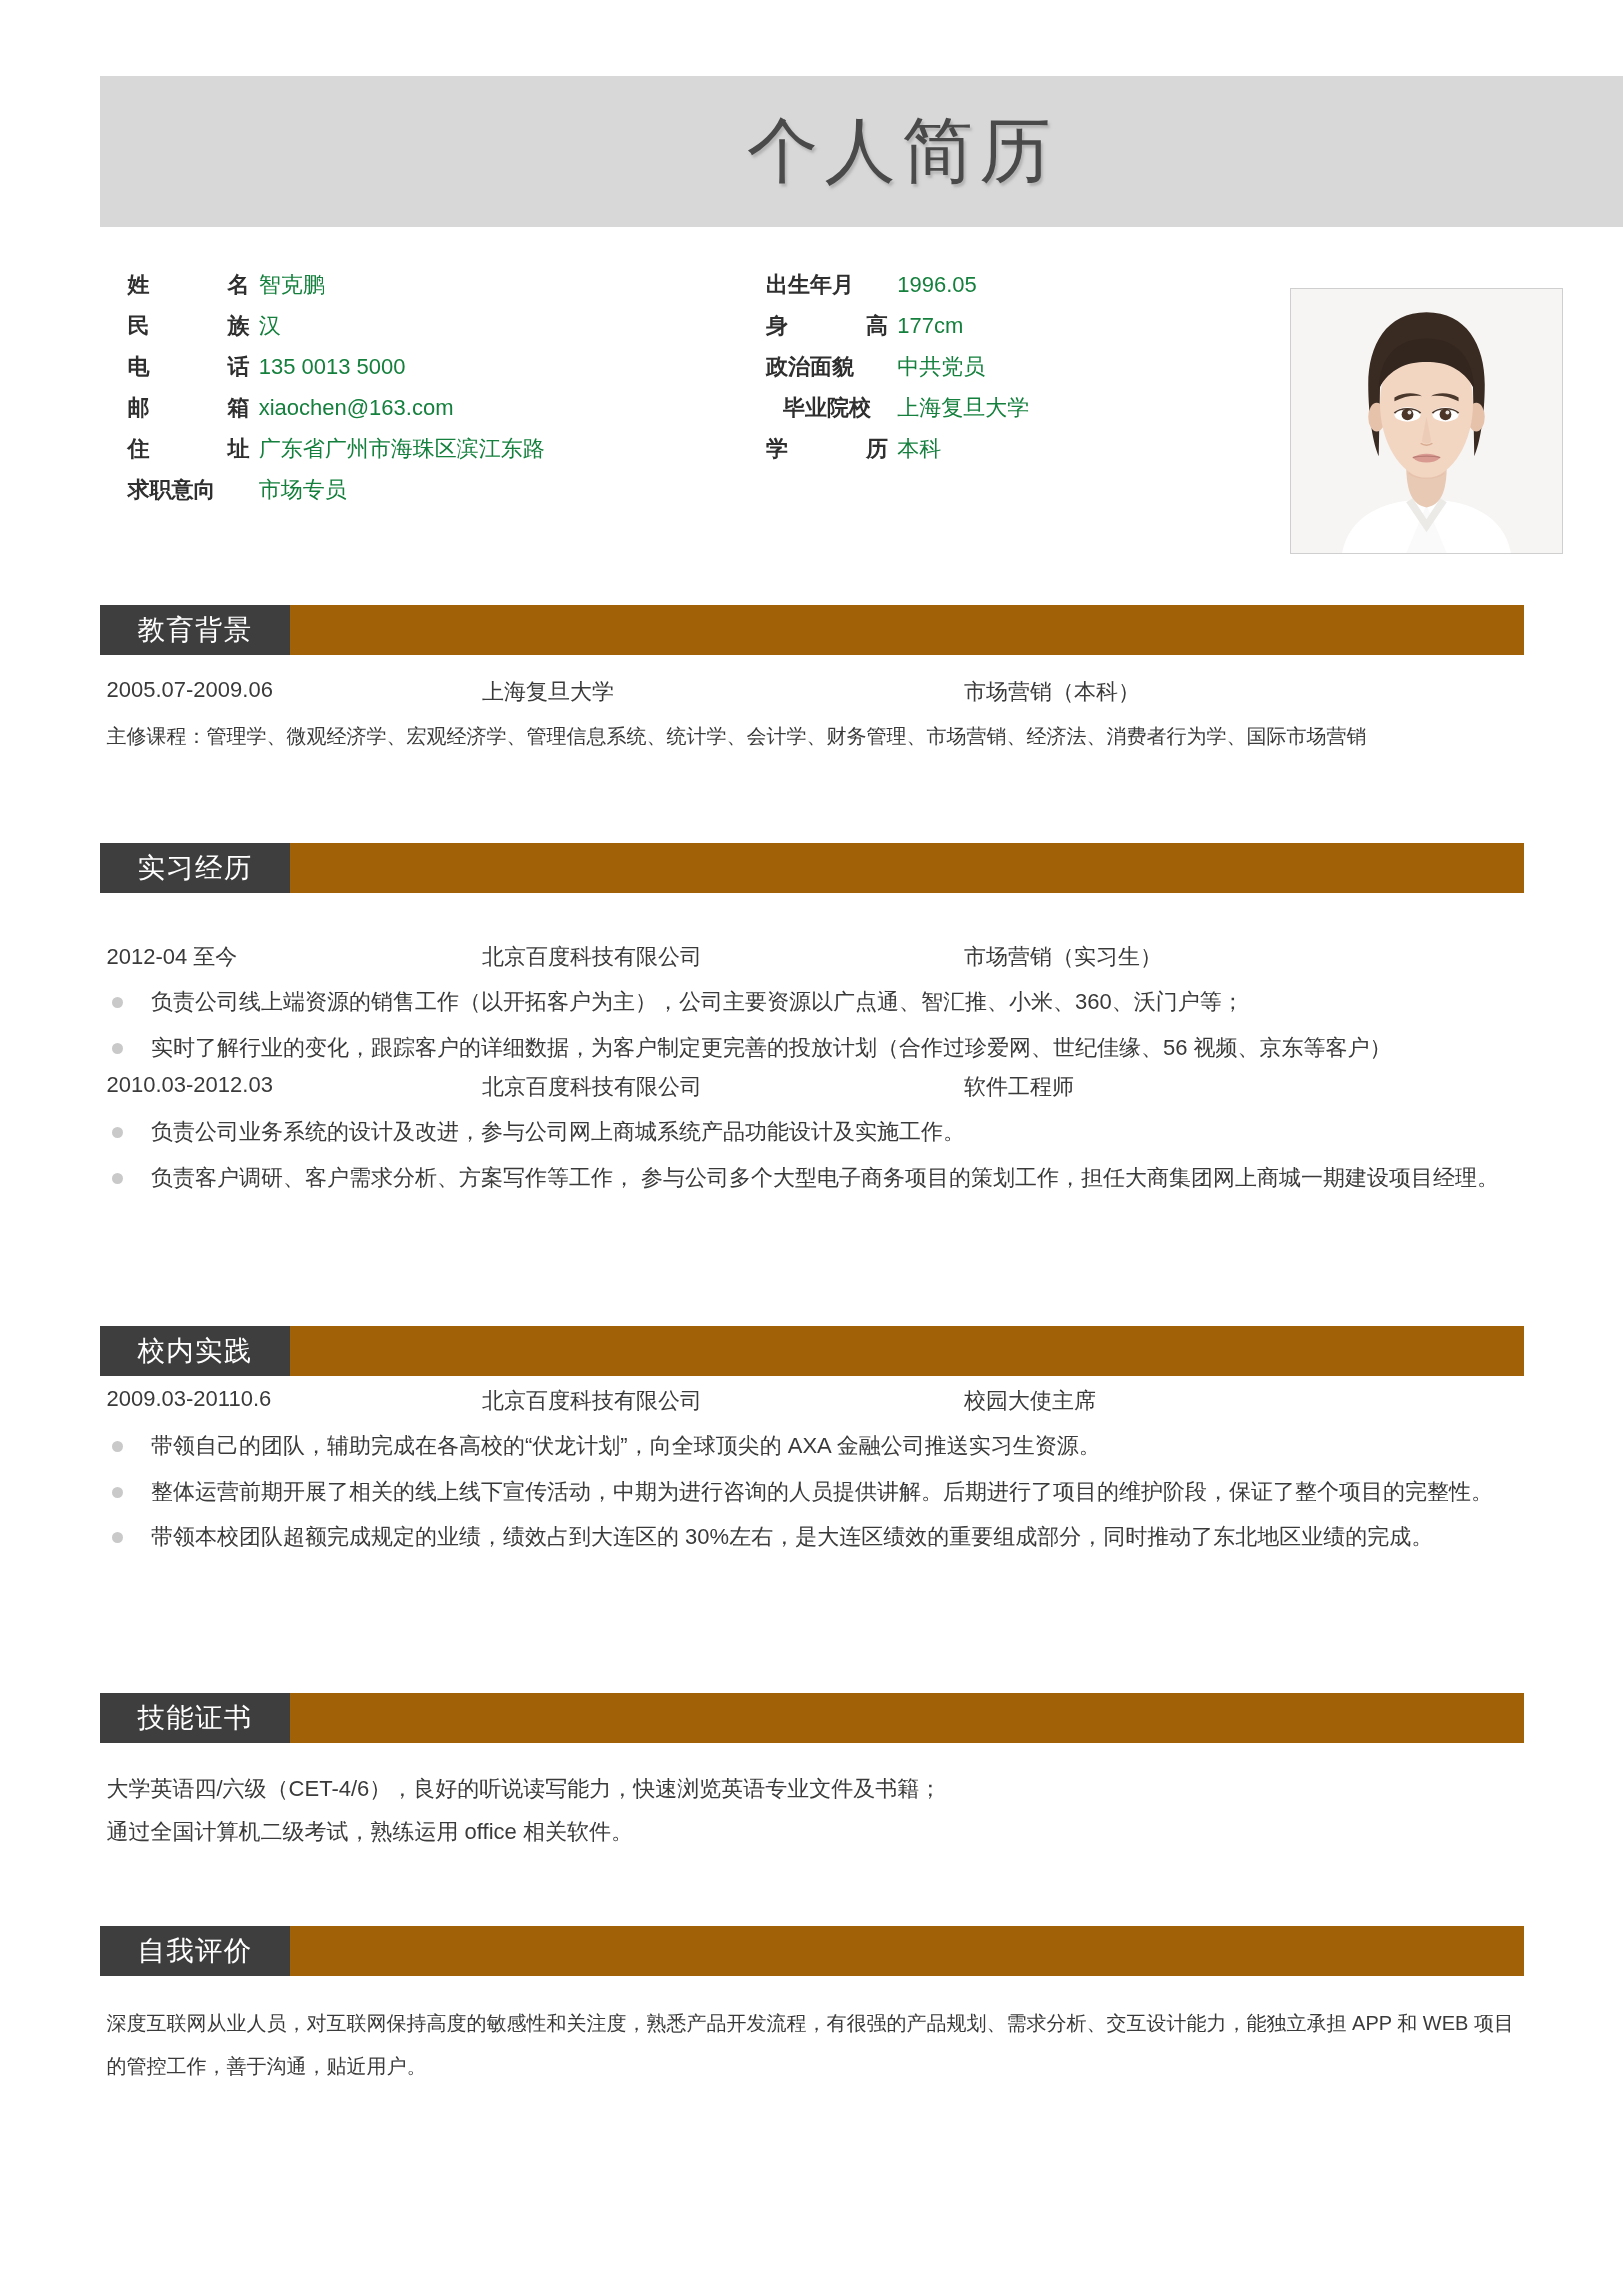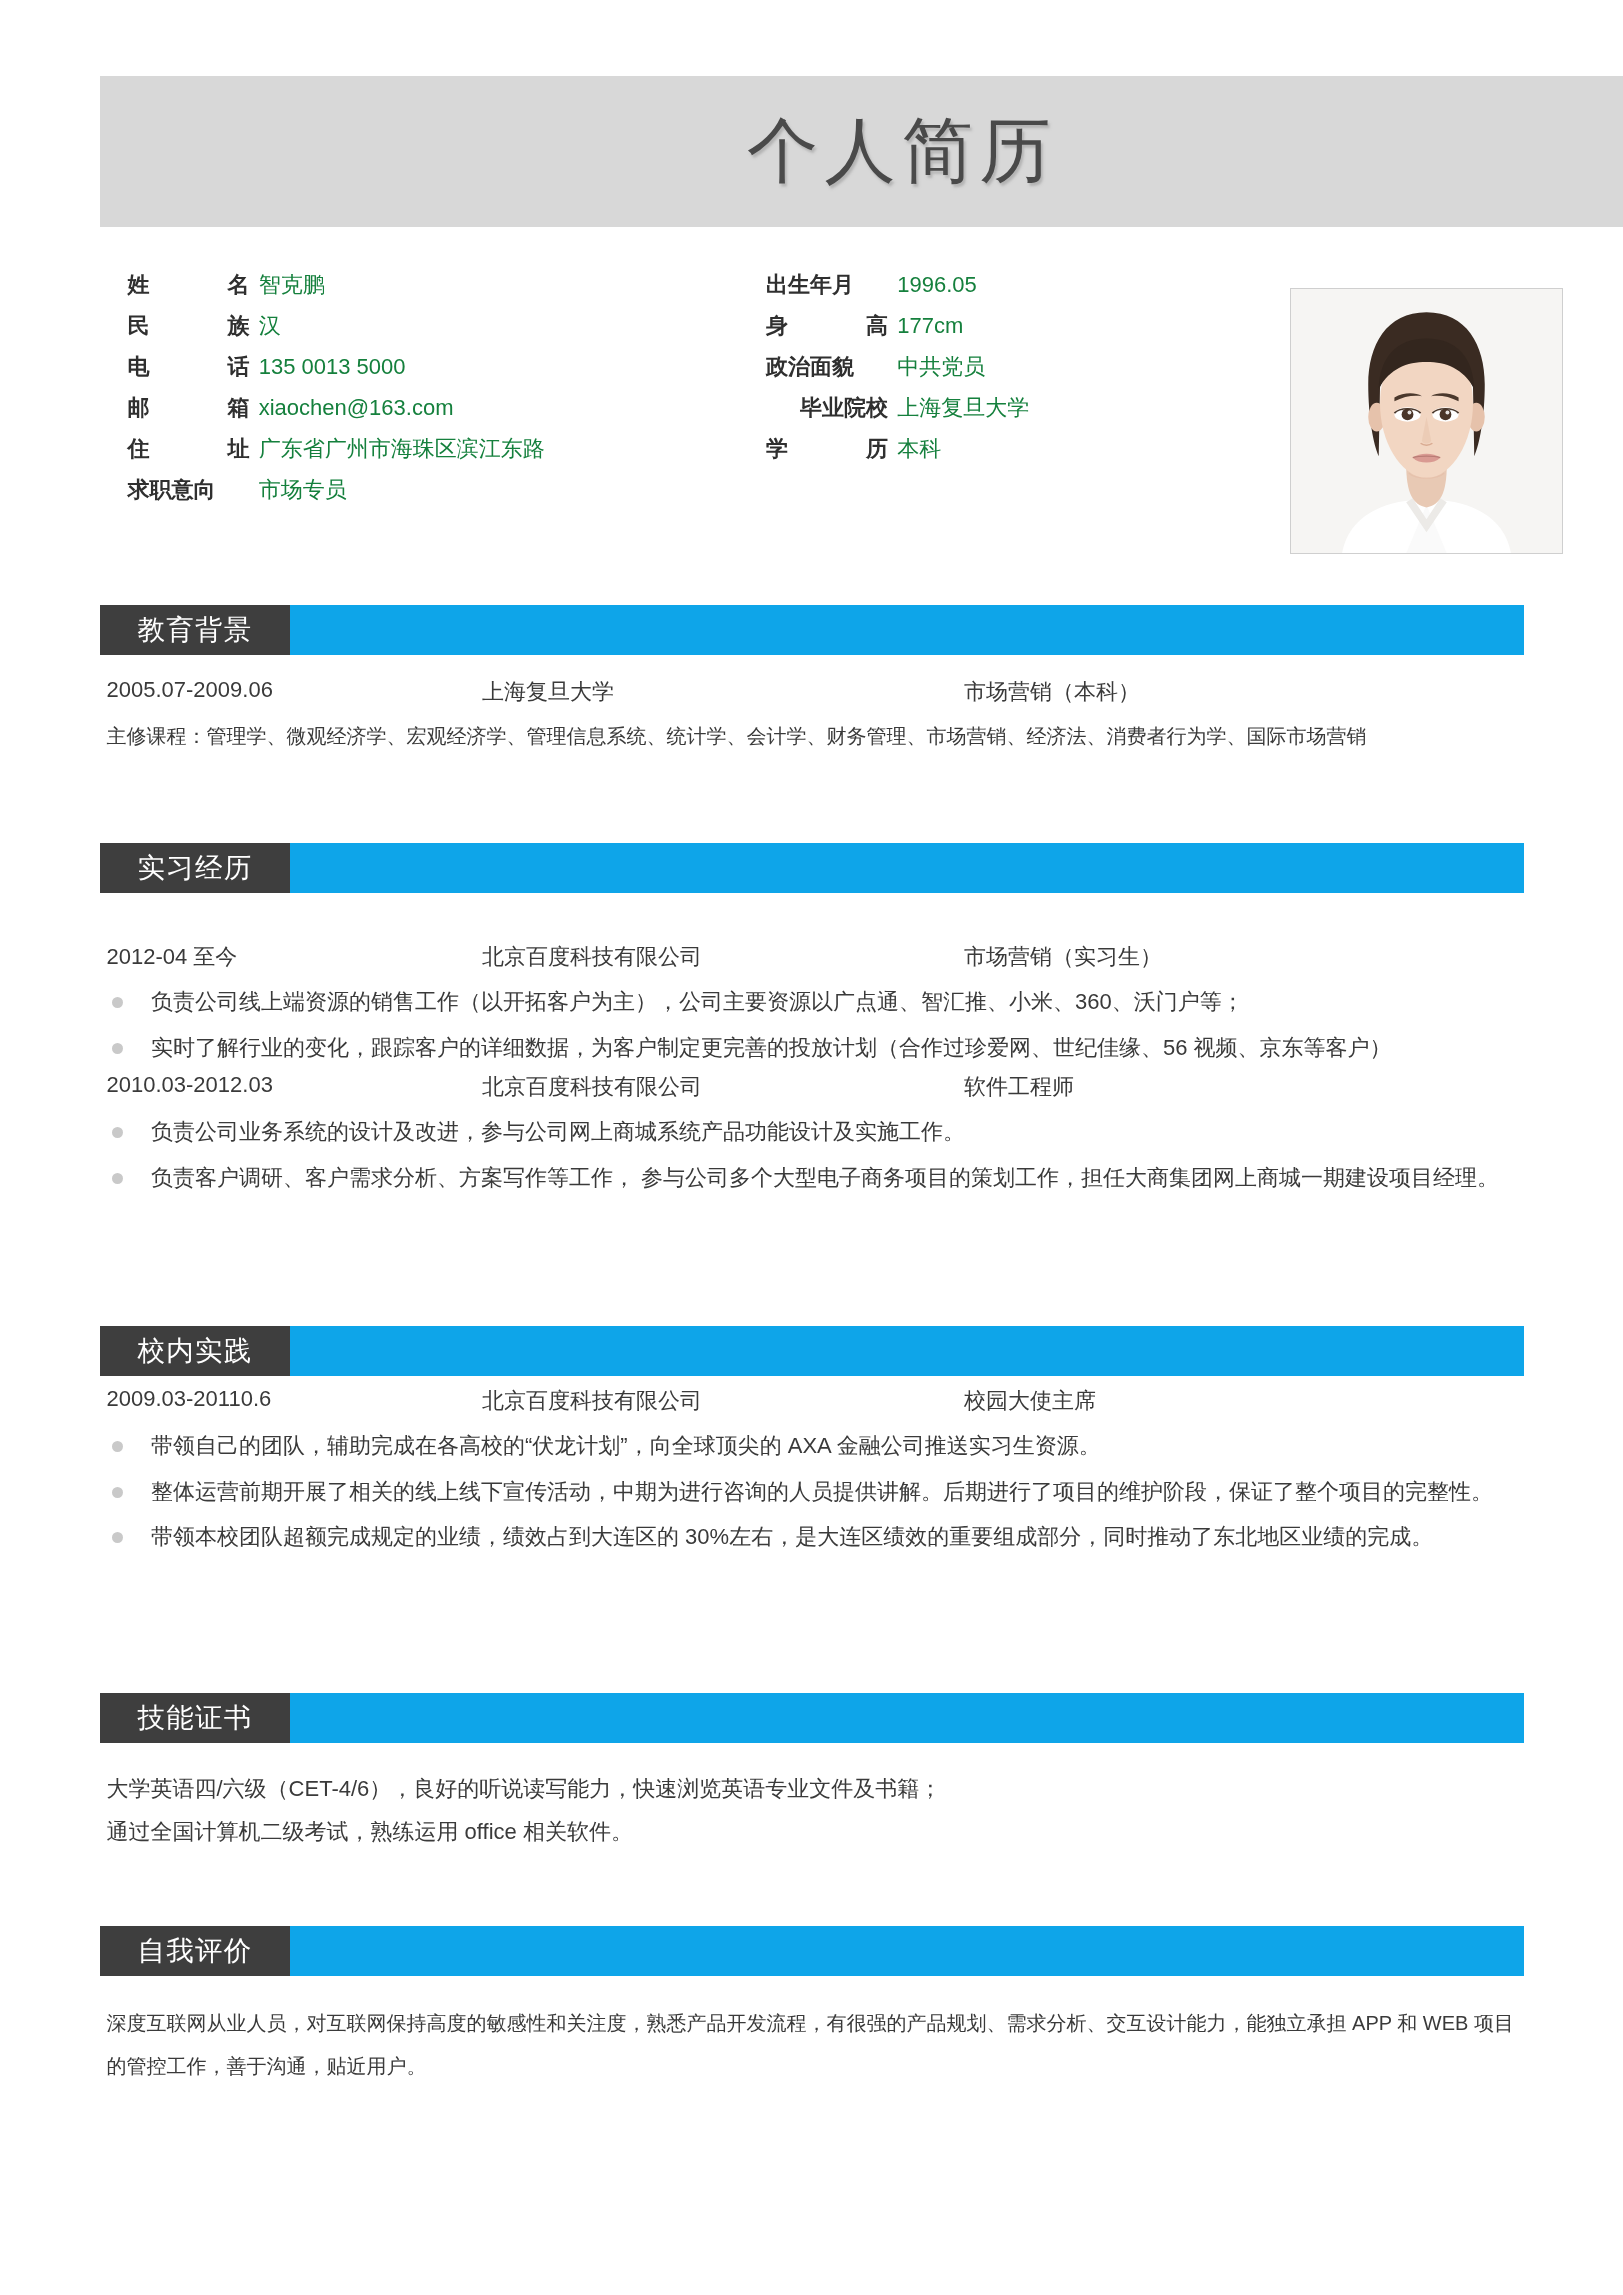--- a/index.html
+++ b/index.html
@@ -96,21 +96,21 @@
     overflow: hidden;
   }
   .photo-frame svg { display:block; width:100%; height:100%; }
 
   
   .sec-head {
     position: absolute;
     left: 100px;
     width: 1424px;
     height: 50px;
-    background: #0ea5e9;
+    background: #a16207;
   }
   .sec-tab {
     position: absolute;
     left: 0; top: 0;
     width: 190px;
     height: 50px;
     background: #3e3e3e;
     display: flex;
     align-items: center;
     justify-content: center;
@@ -266,21 +266,21 @@
       <div class="info-row">
         <div class="info-label">
             <span class="lbl-spread" style="justify-content:flex-start">
               <span>政治面貌</span>
             </span>
           </div>
         <div class="info-value">中共党员</div>
       </div>
       <div class="info-row">
         <div class="info-label">
-            <span class="lbl-spread" style="justify-content:flex-end">
+            <span class="lbl-spread" style="justify-content:center">
               <span>毕业院校</span>
             </span>
           </div>
         <div class="info-value">上海复旦大学</div>
       </div>
       <div class="info-row">
         <div class="info-label">
             <span class="lbl-spread">
               <span>学</span>
               <span>历</span>

